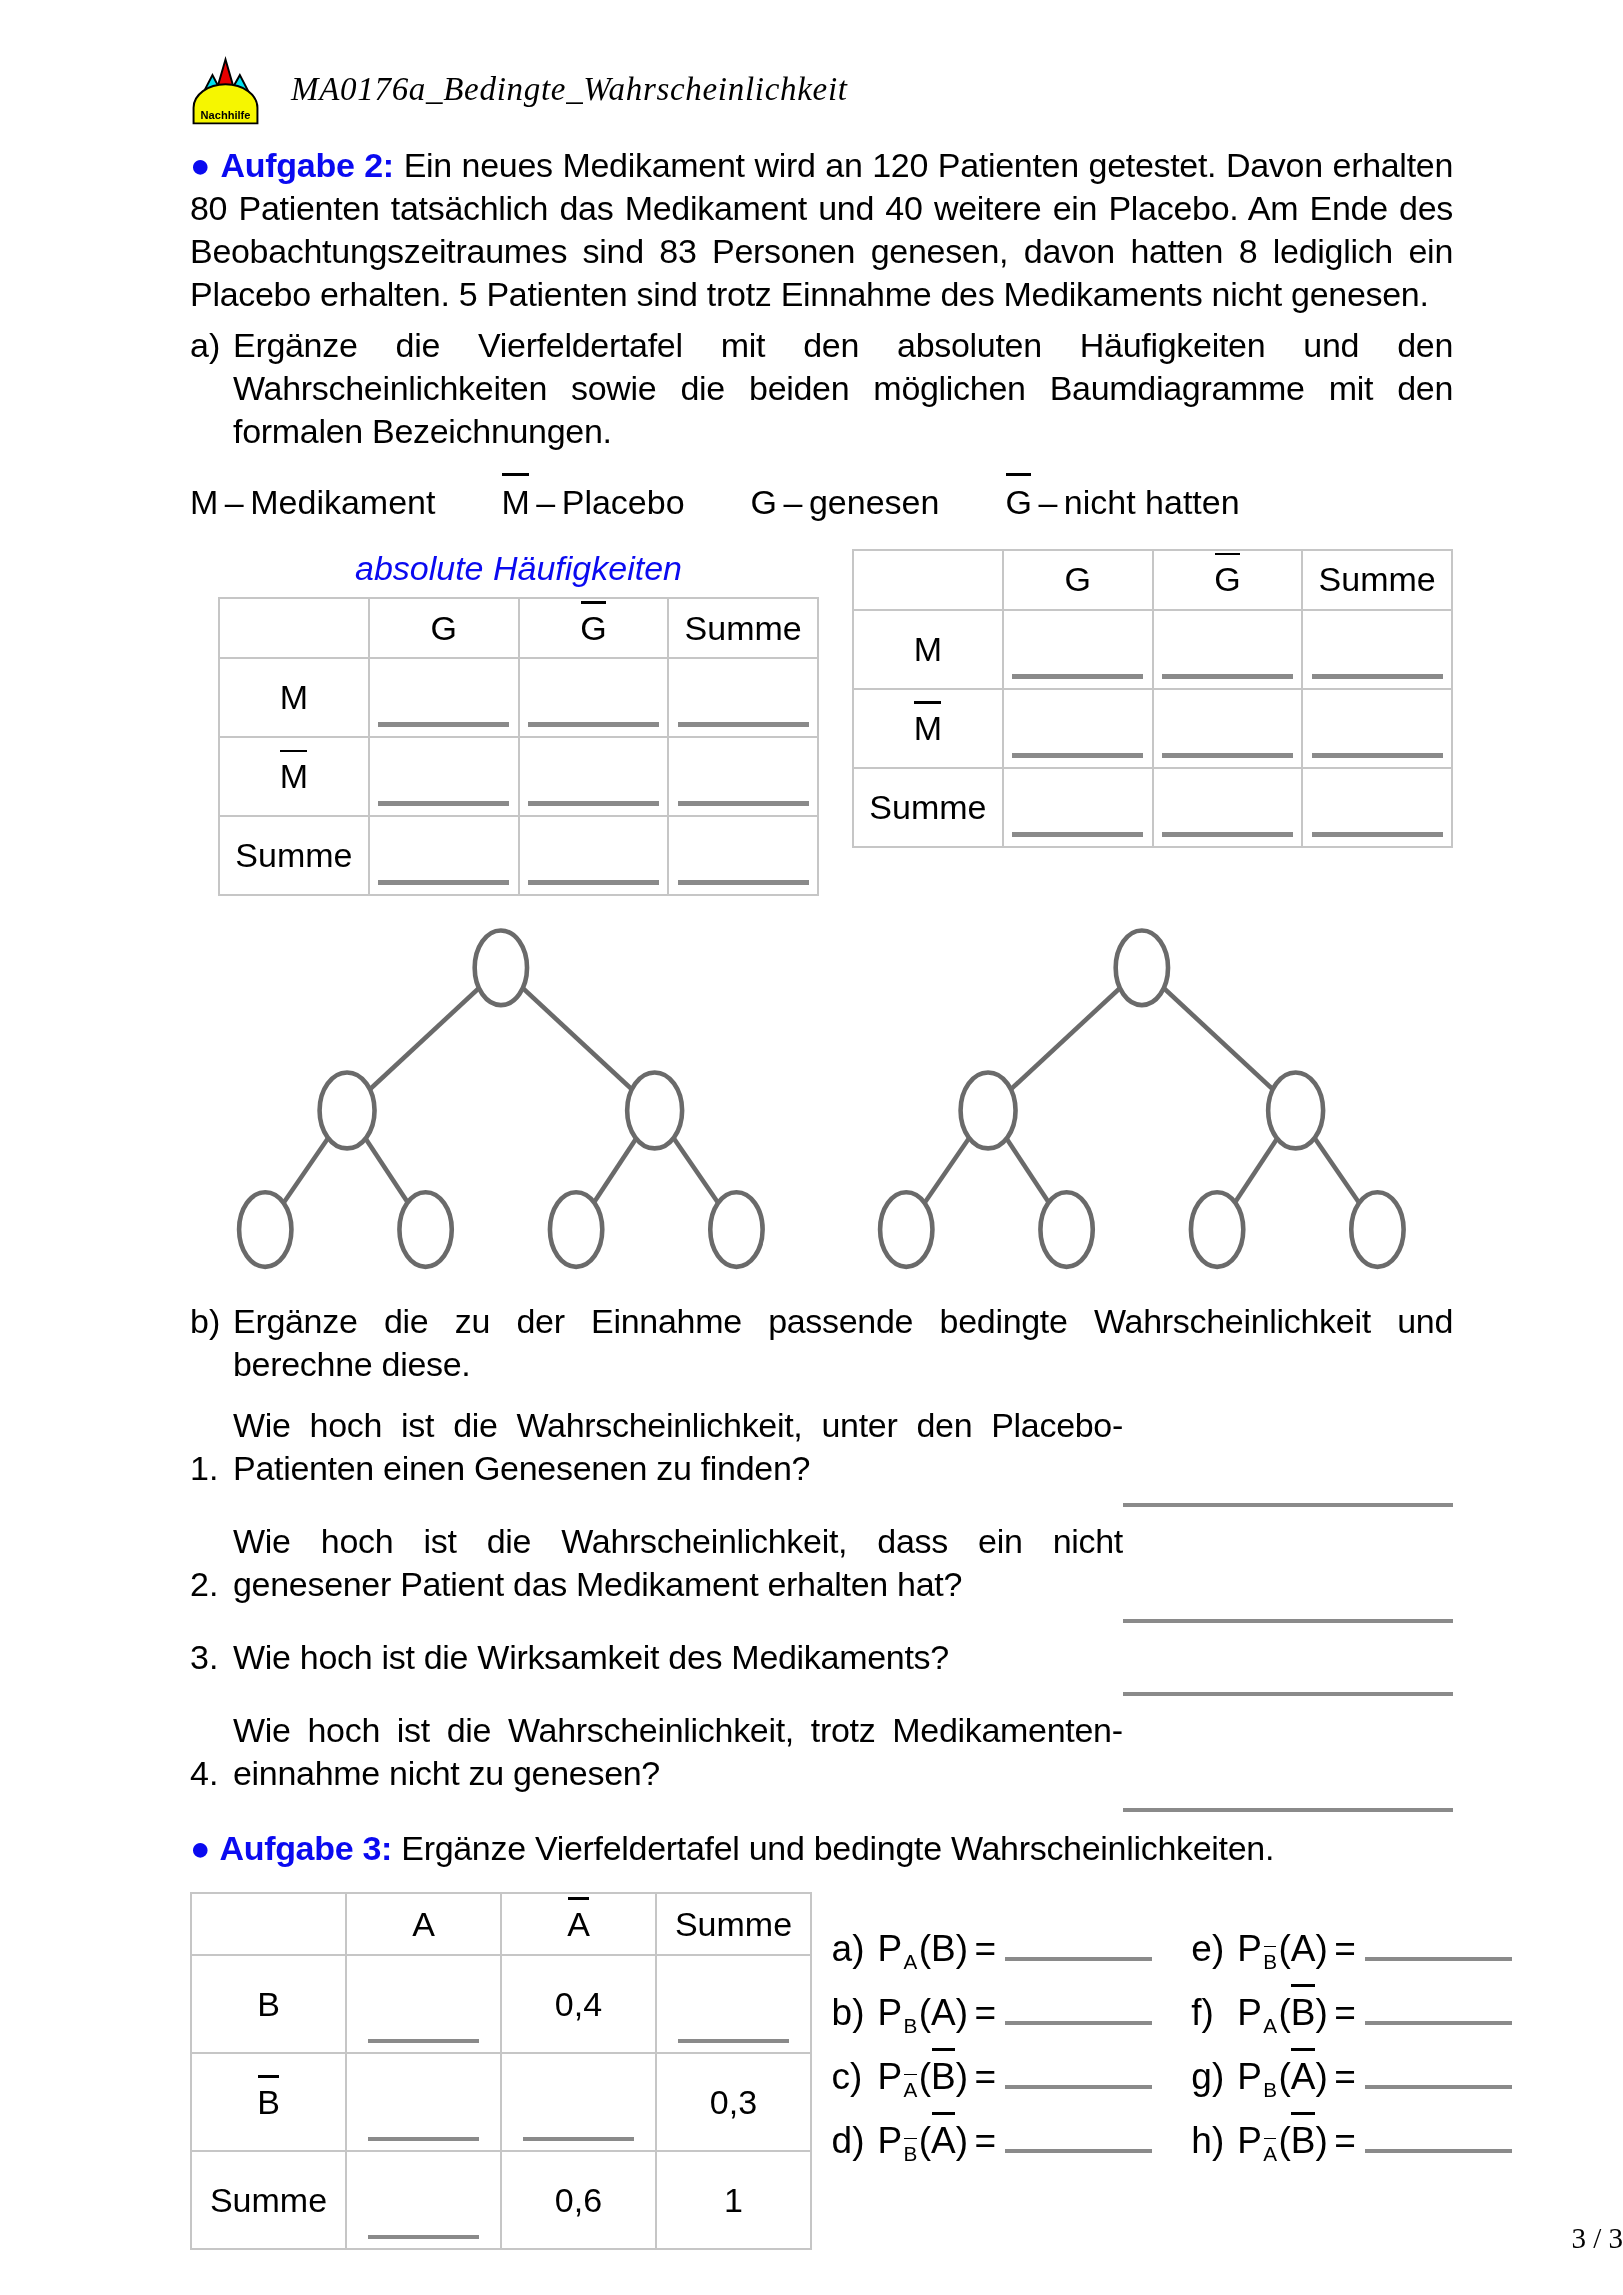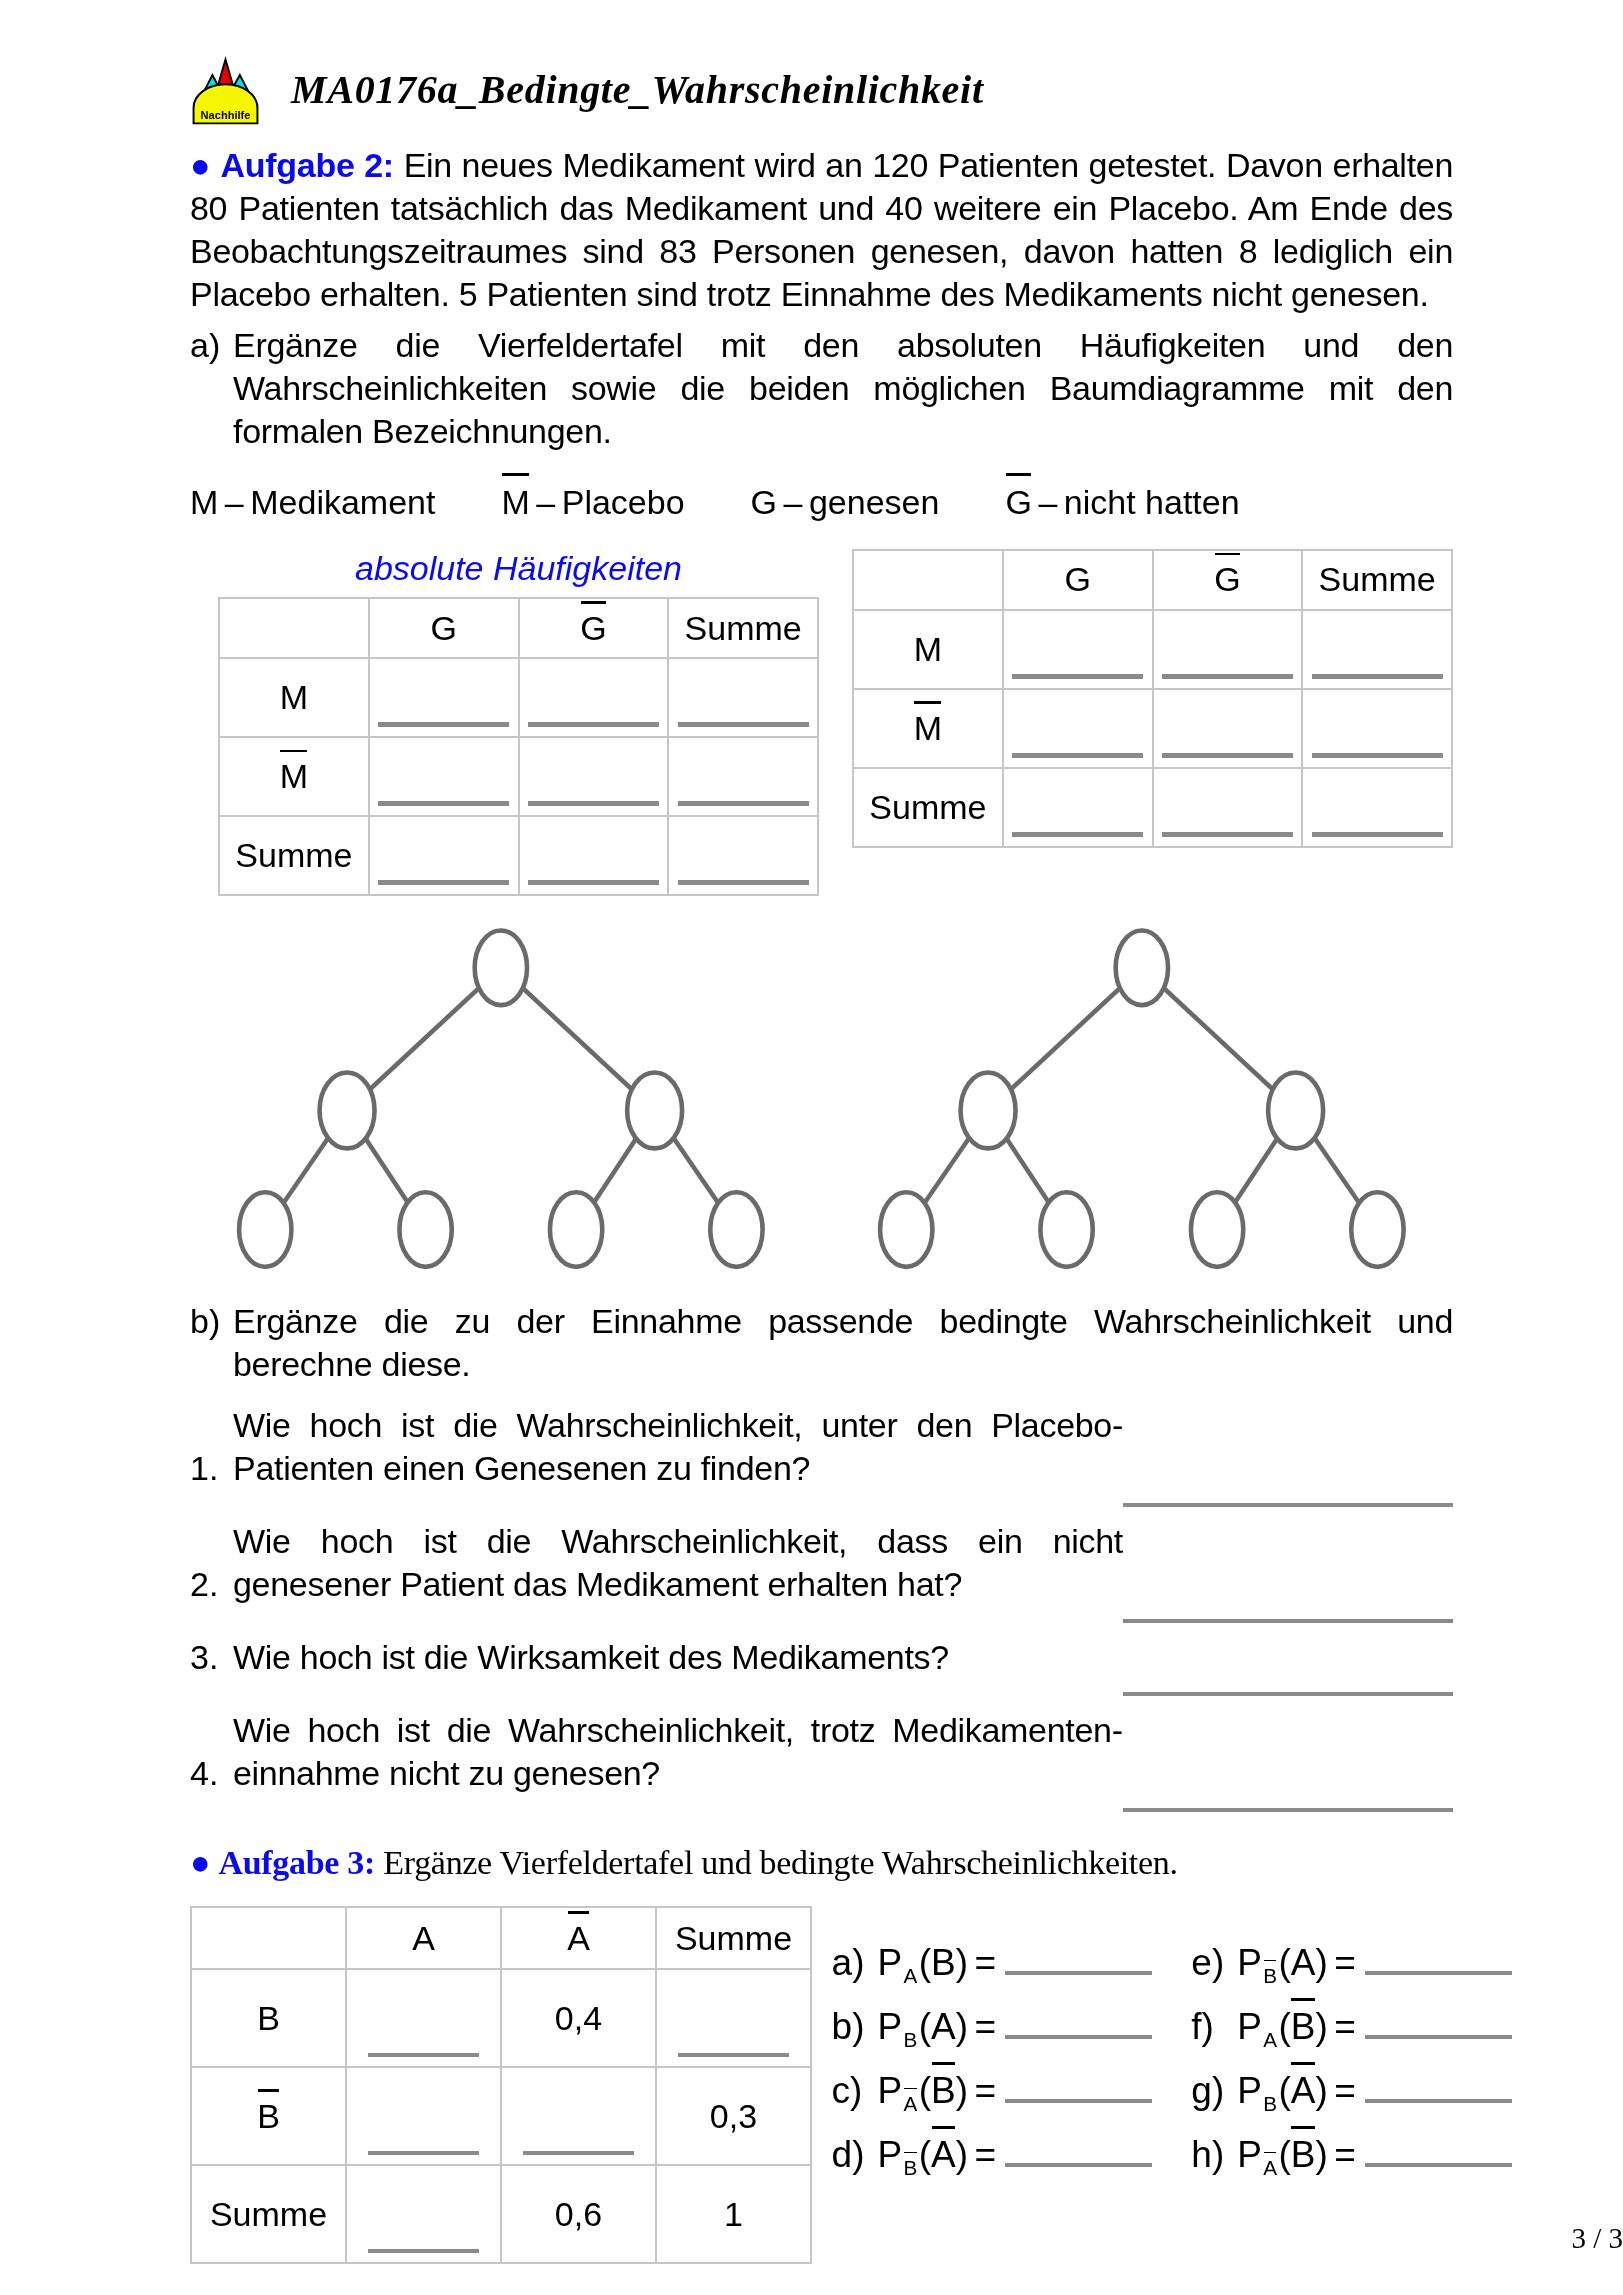--- a/index.html
+++ b/index.html
@@ -7,21 +7,21 @@
   body {
     width:1623px; height:2295px;
     font-family:"Liberation Sans","DejaVu Sans",sans-serif;
     color:#000; position:relative; overflow:hidden;
   }
   .page { padding:52px 170px 0 190px; width:1623px; }
 
   
   .hdr { display:flex; align-items:center; gap:30px; height:75px; }
   .hdr-title { font-family:"Liberation Serif","DejaVu Serif",serif; font-style:italic;
-               font-size:40px; letter-spacing:0.7px;font-weight:bold; }
+               font-size:33px; letter-spacing:0.7px; }
 
   
   .para { font-size:34px; line-height:43px; text-align:justify; letter-spacing:-0.3px; }
   .accent { color:#0a0af0; font-weight:bold; }
   .item { display:flex; margin-top:7.9px; }
   .item-label { width:43px; flex:0 0 43px; font-size:34px; line-height:43px; }
   .item-text { flex:1; }
 
   
   .ov { position:relative; display:inline-block; }
@@ -54,21 +54,21 @@
   
   .qs { margin-top:18.3px; }
   .q-row { display:flex; align-items:flex-end; margin-bottom:30px; }
   .q-num { width:43px; flex:0 0 43px; font-size:34px; line-height:43px; }
   .q-text { width:890px; flex:0 0 890px; font-size:34px; line-height:43px;
             text-align:justify; letter-spacing:-0.3px; }
   .q-answer { width:331px; height:4.6px; background:#8a8a8a; margin-left:auto;
               margin-bottom:-17px; }
 
   
-  .a3-head { margin-top:46px;font-family:Liberation Serif, serif; }
+  .a3-head { margin-top:32px; }
   .a3-row { display:flex; gap:19.6px; margin-top:22px; }
   .a3-left { width:622px; flex:0 0 622px; }
   table.vft3 { border-collapse:collapse; width:100%; table-layout:fixed; }
   table.vft3 td { border:2px solid #c6c6c6; font-size:34px; text-align:center; }
   table.vft3 tr.hd td { height:62px; vertical-align:middle; }
   table.vft3 tr.data td { height:98px; }
   table.vft3 .cell-blank { width:111px; }
 
   .formulas { flex:1; display:grid; grid-template-columns:1fr 1fr; column-gap:39px;
               row-gap:22px; margin-top:36px; align-content:start; }

